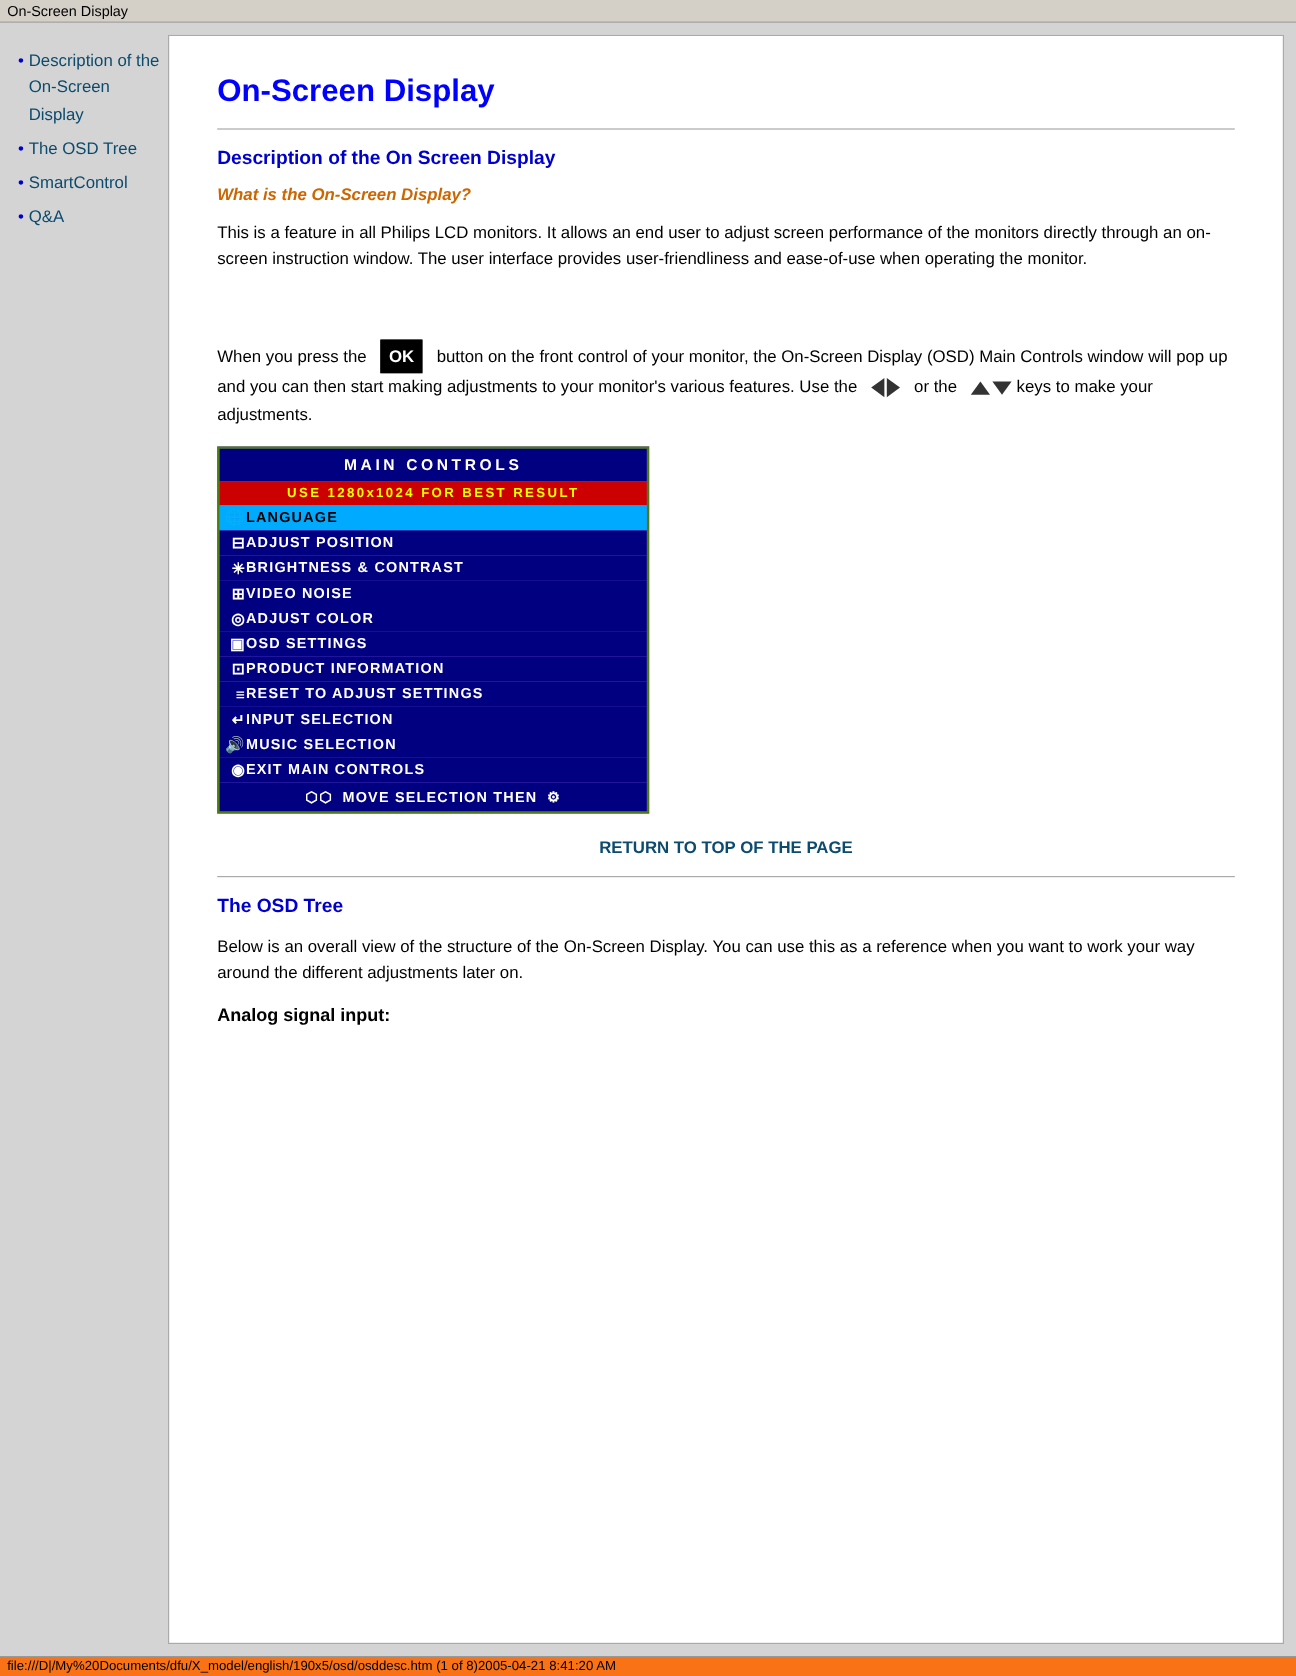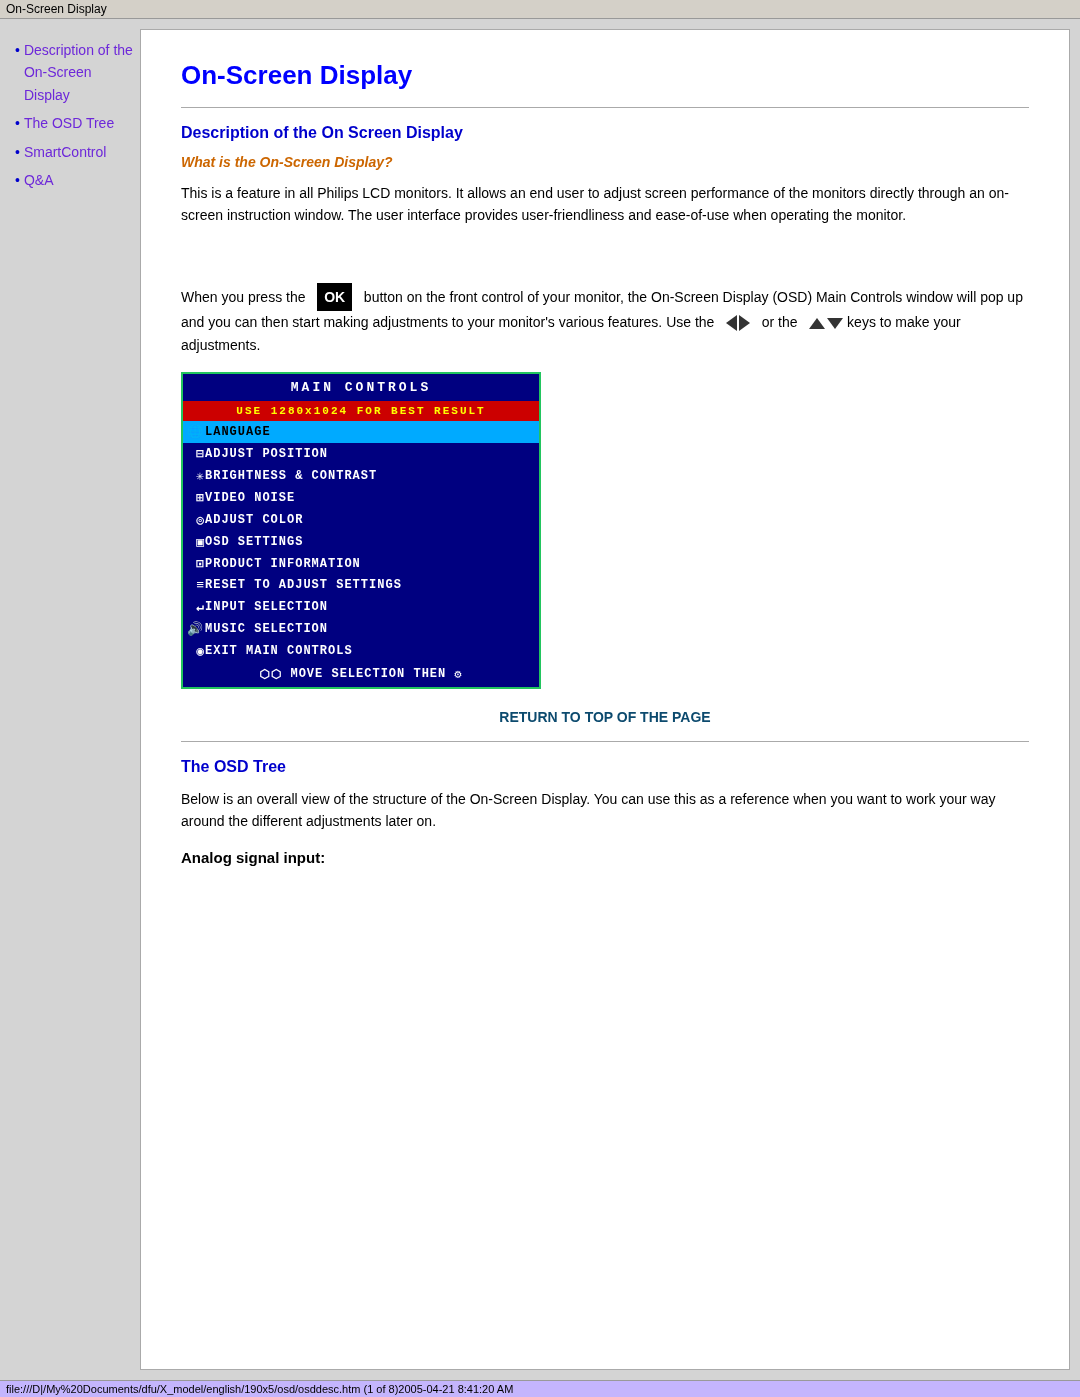--- a/index.html
+++ b/index.html
@@ -45,21 +45,21 @@
       display: flex;
       align-items: flex-start;
       margin-bottom: 4px;
     }
     .sidebar-item .bullet {
       color: #0000cc;
       margin-right: 4px;
       font-size: 14px;
     }
     .sidebar-item a {
-      color: #6d28d9;
+      color: #0c4a6e;
       text-decoration: none;
     }
     
     .content-area {
       flex: 1;
       background: #ffffff;
       border: 1px solid #aaaaaa;
       padding: 30px 40px;
       overflow: auto;
     }
@@ -92,22 +92,22 @@
       color: #000000;
       line-height: 1.6;
       margin-bottom: 16px;
     }
     .spacer { height: 20px; }
     
     .osd-diagram {
       background: #8b5cf6;
       width: 360px;
       margin: 10px 0 20px 0;
-      font-family: Liberation Mono, monospace;
-      border: 2px solid #22c55e;
+      font-family: Liberation Sans, sans-serif;
+      border: 2px solid #4d7c0f;
     }
     .osd-title-row {
       background: #000080;
       color: #ffffff;
       text-align: center;
       padding: 6px 0;
       font-size: 13px;
       font-weight: bold;
       letter-spacing: 3px;
     }
@@ -174,21 +174,21 @@
       font-weight: bold;
       color: #cc6600;
       cursor: pointer;
     }
     .return-link a {
       color: #0c4a6e;
       text-decoration: none;
     }
     
     .status-bar {
-      background: #c4b5fd;
+      background: #f97316;
       border-top: 1px solid #999;
       padding: 2px 6px;
       font-size: 11px;
       color: #000;
     }
     .inline-arrows-wrapper {
       display: inline-flex;
       align-items: center;
       gap: 2px;
       vertical-align: middle;

